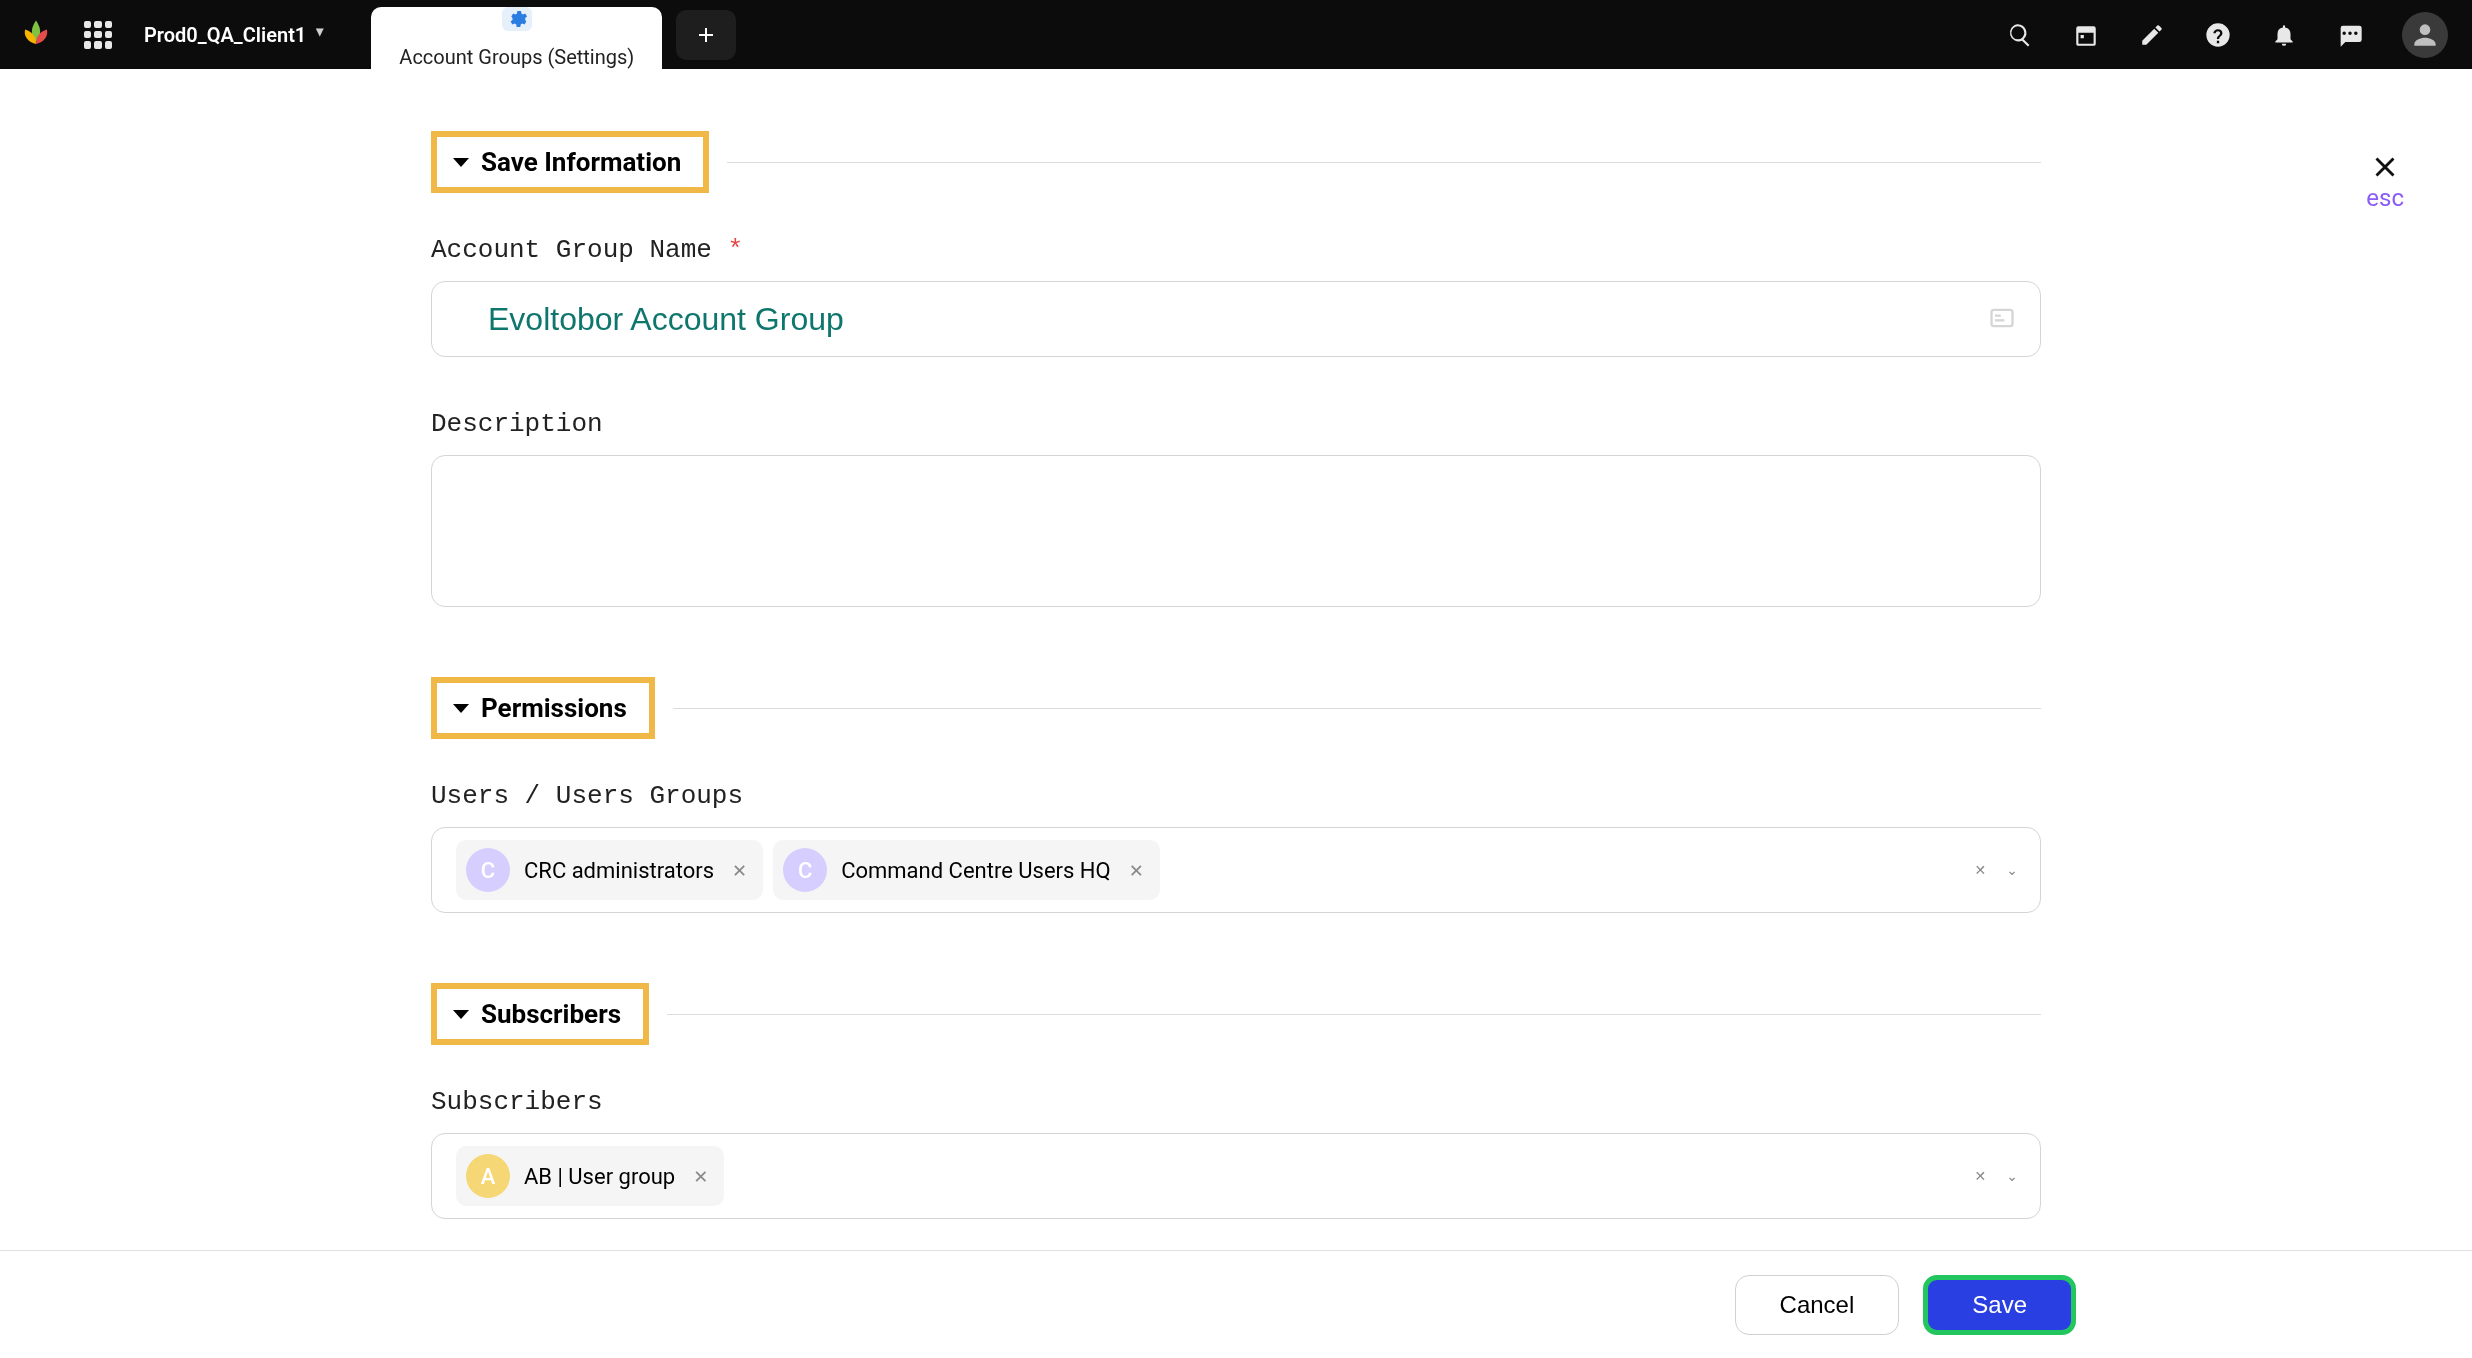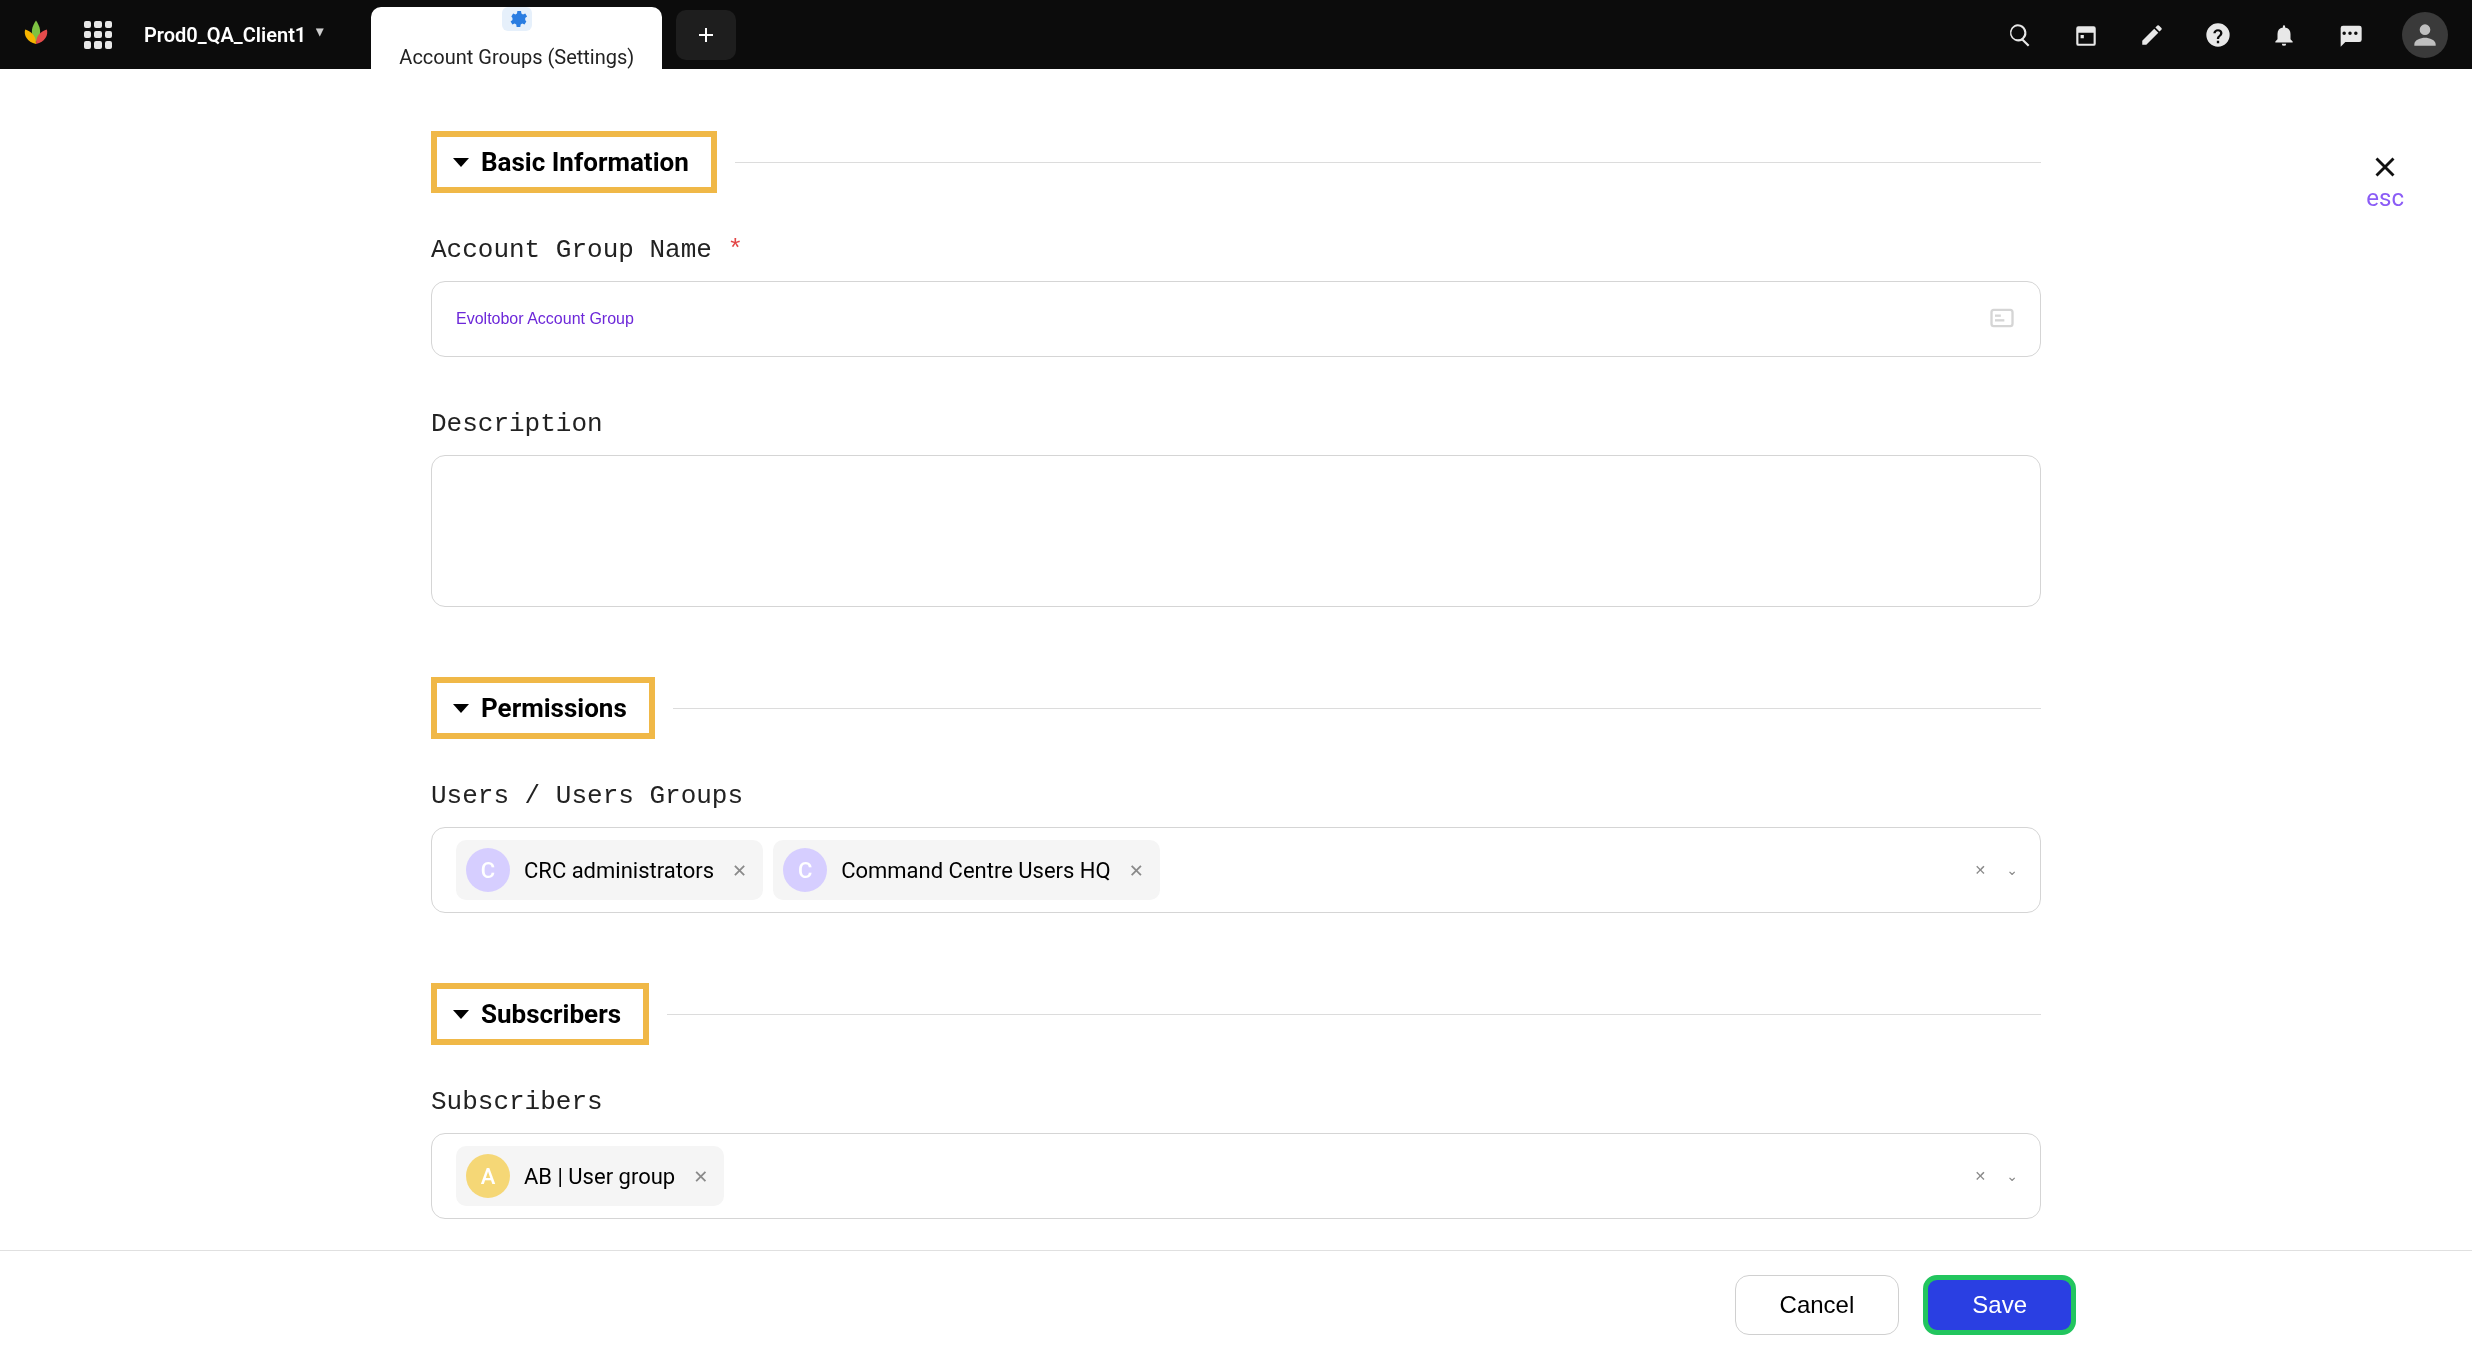--- a/index.html
+++ b/index.html
@@ -181,22 +181,23 @@
       display: flex;
       align-items: center;
       padding: 0 24px;
       margin-bottom: 52px;
       position: relative;
     }
     .input-wrap input {
       border: none;
       outline: none;
       width: 100%;
-      font-size: 16px;
-      color: #6d28d9;
+      font-size: 32px;
+      color: #0f766e;
+      margin-left: 32px;
     }
     .card-icon {
       position: absolute;
       right: 24px;
       opacity: .35;
     }
     .textarea-wrap {
       width: 100%;
       border: 1px solid #d5d5d5;
       border-radius: 14px;
@@ -382,21 +383,21 @@
       <path d="M6 6l12 12M18 6L6 18"></path>
     </svg>
   <span class="esc-label">esc</span>
 </div>
 
 <div class="form-area">
 
   <div class="section-header-row">
     <div class="section-header">
       <span class="tri"></span>
-      <span>Basic Information</span>
+      <span>Save Information</span>
     </div>
     <div class="section-line"></div>
   </div>
 
   <div class="field-label">
     <span>Account Group Name</span>
     <span class="req">*</span>
   </div>
   <div class="input-wrap">
     <input type="text" value="Evoltobor Account Group" style="">

